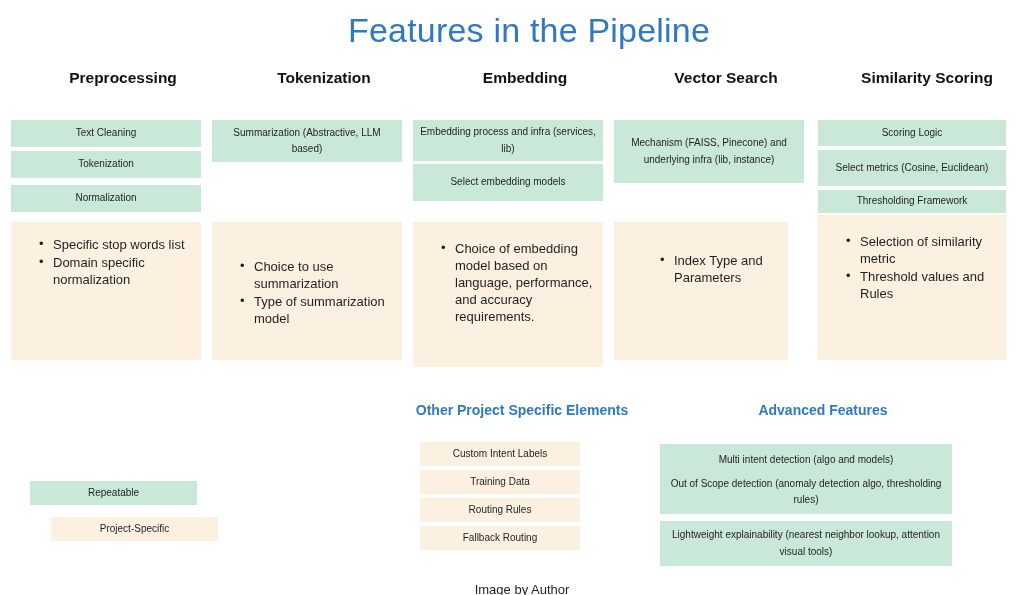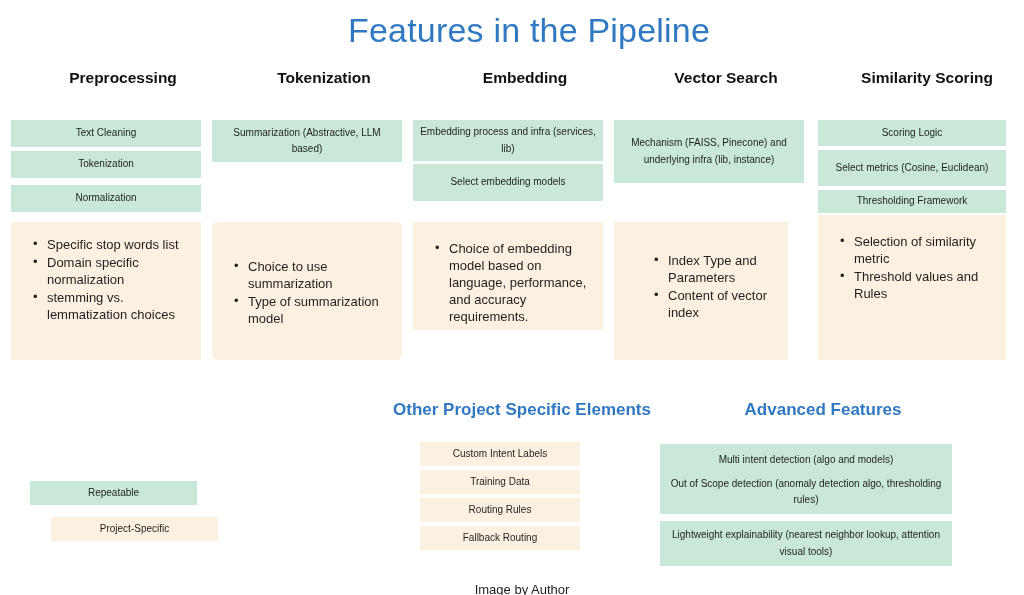--- a/index.html
+++ b/index.html
@@ -62,37 +62,37 @@
   .bullet-panel ul {
     margin: 0;
     padding: 0 0 0 16px;
     list-style: none;
   }
   .bullet-panel li {
     position: relative;
     font-size: 13px;
     line-height: 17px;
     color: #1f1f1f;
-    margin: 0 0 1px 8px;
+    margin: 0 0 1px 14px;
     padding-left: 2px;
   }
   .bullet-panel li::before {
     content: "\2022";
     position: absolute;
     left: -12px;
     top: -1px;
     font-size: 13px;
     line-height: 17px;
     color: #1f1f1f;
   }
 
   
   .sub-heading {
     text-align: center;
-    font-size: 17px;
+    font-size: 14px;
     font-weight: bold;
     color: #3079c2;
     line-height: 22px;
   }
 
   
   #image-caption {
     left: 330px; top: 575px; width: 350px;
     text-align: center;
     font-size: 13px;
@@ -112,45 +112,43 @@
 <div class="abs col-header" style="left:614px;width:190px;">Vector Search</div>
 <div class="abs col-header" style="left:815px;width:190px;">Similarity Scoring</div>
 
 <div class="abs box green" style="left:11px;top:120px;width:190px;height:27px;">Text Cleaning</div>
 <div class="abs box green" style="left:11px;top:151px;width:190px;height:27px;">Tokenization</div>
 <div class="abs box green" style="left:11px;top:185px;width:190px;height:27px;">Normalization</div>
 <div class="abs bullet-panel" style="left:11px;top:222px;width:190px;height:138px;">
   <ul>
     <li>Specific stop words list</li>
     <li>Domain specific normalization</li>
-    <li>stemming vs. lemmatization choices</li>
   </ul>
 </div>
 
 <div class="abs box green" style="left:212px;top:120px;width:190px;height:42px;">Summarization (Abstractive, LLM based)</div>
-<div class="abs bullet-panel" style="left:212px;top:222px;width:190px;height:138px;padding-top:36px;border-radius:6px;">
+<div class="abs bullet-panel" style="left:212px;top:222px;width:190px;height:138px;padding-top:36px;">
   <ul>
     <li>Choice to use summarization</li>
     <li>Type of summarization model</li>
   </ul>
 </div>
 
 <div class="abs box green" style="left:413px;top:120px;width:190px;height:41px;">Embedding process and infra (services, lib)</div>
 <div class="abs box green" style="left:413px;top:164px;width:190px;height:37px;">Select embedding models</div>
-<div class="abs bullet-panel" style="left:413px;top:222px;width:190px;height:108px;padding-top:18px;">
+<div class="abs bullet-panel" style="left:413px;top:222px;width:190px;height:145px;padding-top:18px;">
   <ul>
     <li>Choice of embedding model based on language, performance, and accuracy requirements.</li>
   </ul>
 </div>
 
 <div class="abs box green" style="left:614px;top:120px;width:190px;height:63px;">Mechanism (FAISS, Pinecone) and underlying infra (lib, instance)</div>
 <div class="abs bullet-panel" style="left:614px;top:222px;width:174px;height:138px;padding-top:30px;padding-left:28px;">
   <ul>
     <li>Index Type and Parameters</li>
-    <li>Content of vector index</li>
   </ul>
 </div>
 
 <div class="abs box green" style="left:818px;top:120px;width:188px;height:26px;">Scoring Logic</div>
 <div class="abs box green" style="left:818px;top:150px;width:188px;height:36px;">Select metrics (Cosine, Euclidean)</div>
 <div class="abs box green" style="left:818px;top:190px;width:188px;height:23px;">Thresholding Framework</div>
 <div class="abs bullet-panel" style="left:818px;top:215px;width:188px;height:145px;padding-top:18px;">
   <ul>
     <li>Selection of similarity metric</li>
     <li>Threshold values and Rules</li>

